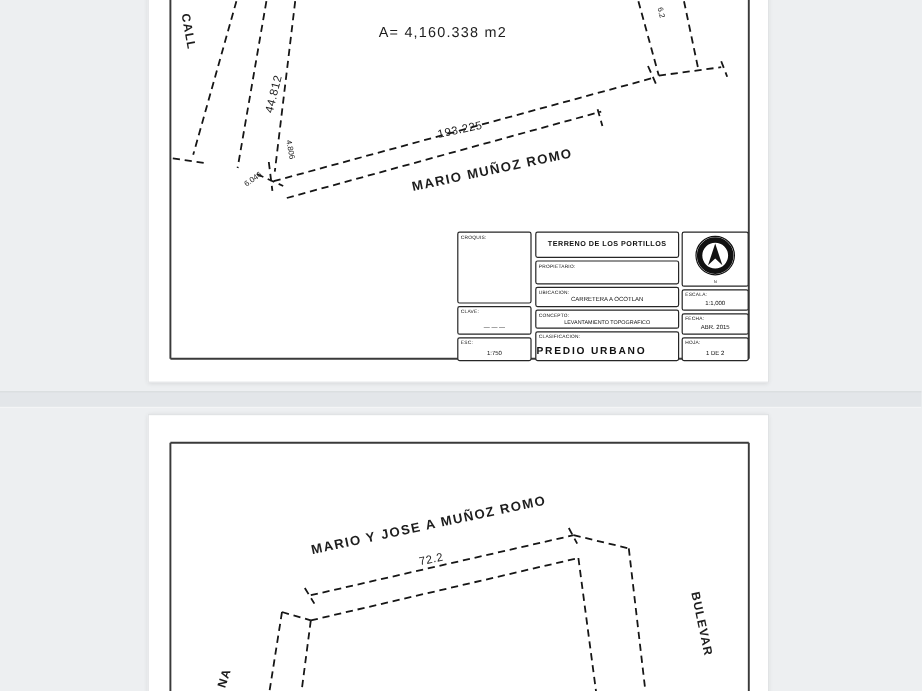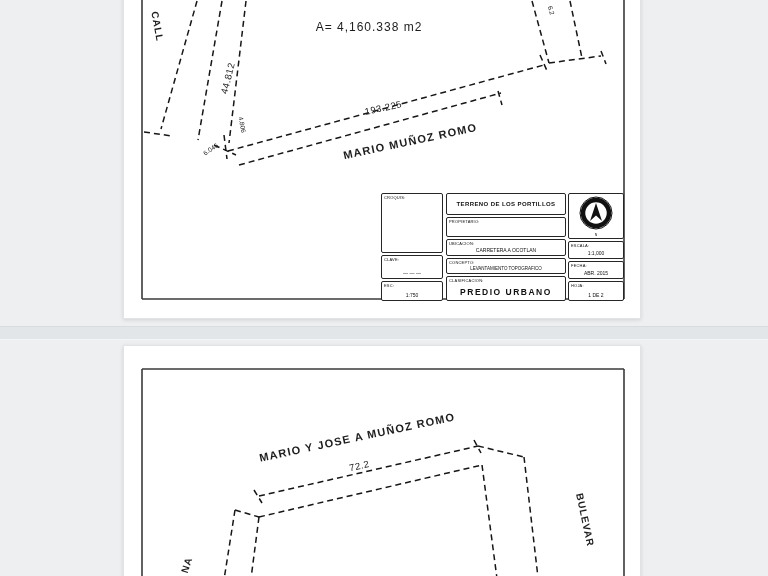--- a/index.html
+++ b/index.html
@@ -18,21 +18,21 @@
   .name{font-size:11px;font-weight:bold;letter-spacing:1.2px;}
   .street{font-size:10px;font-weight:bold;letter-spacing:1px;}
   .area{font-size:12px;letter-spacing:1px;}
   
   .tb{position:absolute;background:#fff;border:1px solid #262626;border-radius:2px;
       box-sizing:border-box;overflow:hidden;}
   .tb .lab{position:absolute;left:2px;top:1px;font-size:4px;color:#111;letter-spacing:.2px;}
   .tb .val{position:absolute;left:0;right:0;bottom:2px;text-align:center;font-size:5px;color:#111;}
   .tb .hdr{position:absolute;left:0;right:0;top:50%;transform:translateY(-50%);
            text-align:center;font-size:6px;font-weight:bold;letter-spacing:.4px;color:#111;}
-  .tb .big{position:absolute;left:0;right:0;bottom:3px;text-align:center;
+  .tb .big{position:absolute;left:0;right:0;bottom:3px;text-align:left;
            font-size:8.5px;font-weight:bold;letter-spacing:1.5px;color:#111;}
 </style>
 </head>
 <body>
 
 <div id="viewer">
 
   <div class="page" id="page1">
     <svg width="518" height="325" viewBox="0 0 518 325">
 

